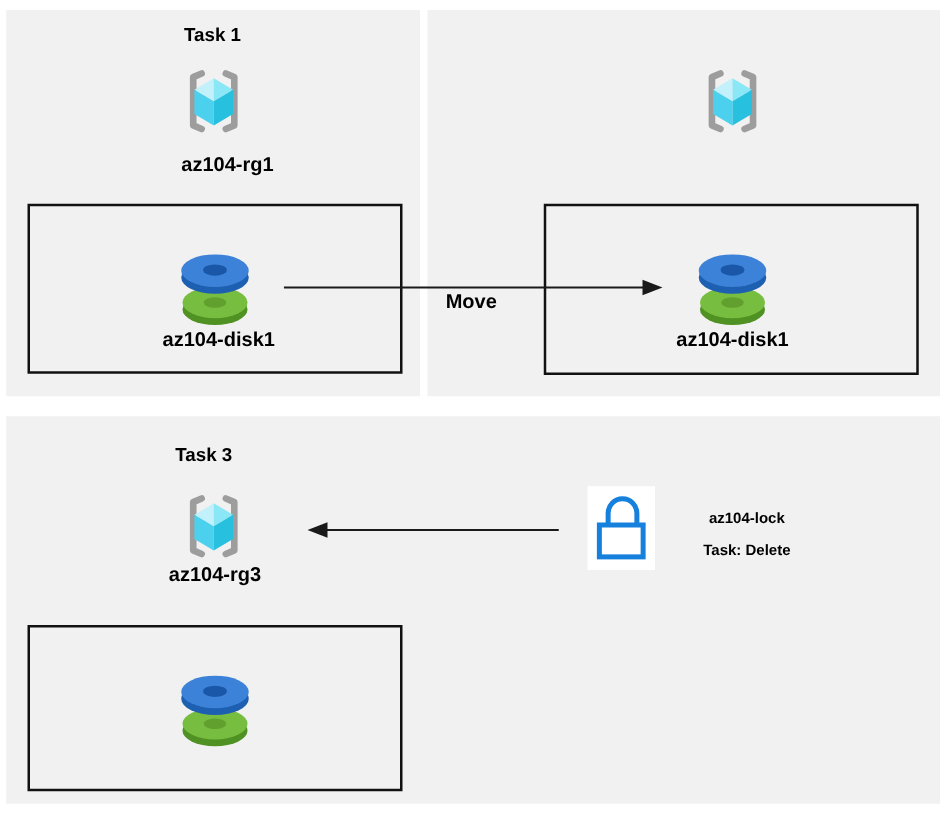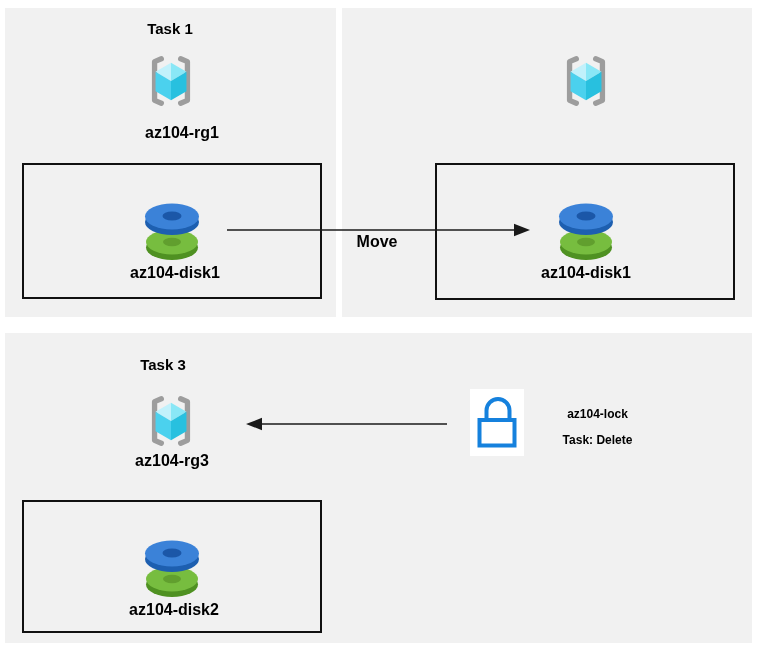--- a/index.html
+++ b/index.html
@@ -110,21 +110,20 @@
   <div class="lbl name t3-rg-lbl">az104-rg3</div>
   <div class="rbox box3"></div>
   <svg class="icon dk3" width="58" height="60" viewBox="0 0 58 60">
     <ellipse cx="29" cy="46.5" rx="26" ry="12.5" fill="#4f9122"></ellipse>
     <ellipse cx="29" cy="41" rx="26" ry="12.5" fill="#77bd3f"></ellipse>
     <ellipse cx="29" cy="41" rx="9" ry="4.2" fill="#619f2e"></ellipse>
     <ellipse cx="29" cy="21" rx="27" ry="13" fill="#1d5fb0"></ellipse>
     <ellipse cx="29" cy="15.5" rx="27" ry="13" fill="#3b82d8"></ellipse>
     <ellipse cx="29" cy="15" rx="9.5" ry="4.5" fill="#1b57a8"></ellipse>
   </svg>
-  <div class="lbl name t3-disk-lbl">az104-disk2</div>
 
   <svg class="arrow lock-arrow" width="202" height="20" viewBox="0 0 202 20">
     <polygon points="0,10 16,3.8 16,16.2" fill="#1a1a1a"></polygon>
     <line x1="15" y1="10" x2="201" y2="10" stroke="#1a1a1a" stroke-width="1.6"></line>
   </svg>
 
   <div class="lock-box">
     <svg width="54" height="67" viewBox="0 0 54 67">
       <path d="M16.5 31 V21.5 A11.5 11.5 0 0 1 39.5 21.5 V31" fill="none" stroke="#1581dd" stroke-width="4"></path>
       <rect x="9.5" y="31" width="35" height="25.5" fill="#ffffff" stroke="#1581dd" stroke-width="4"></rect>

